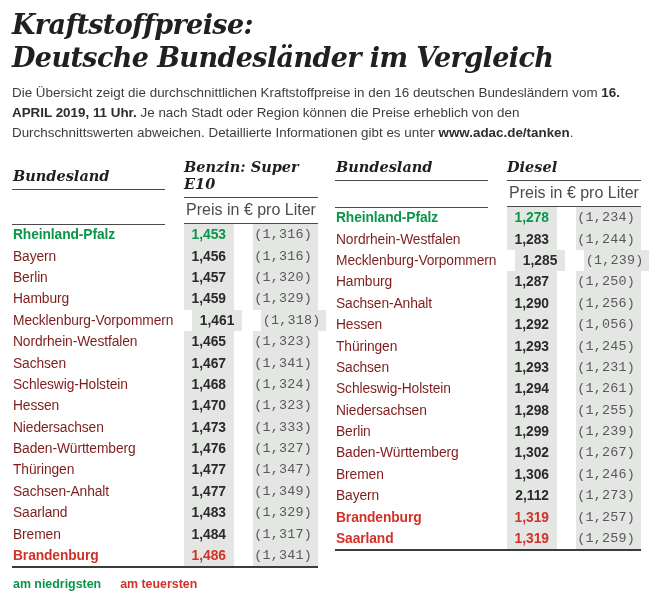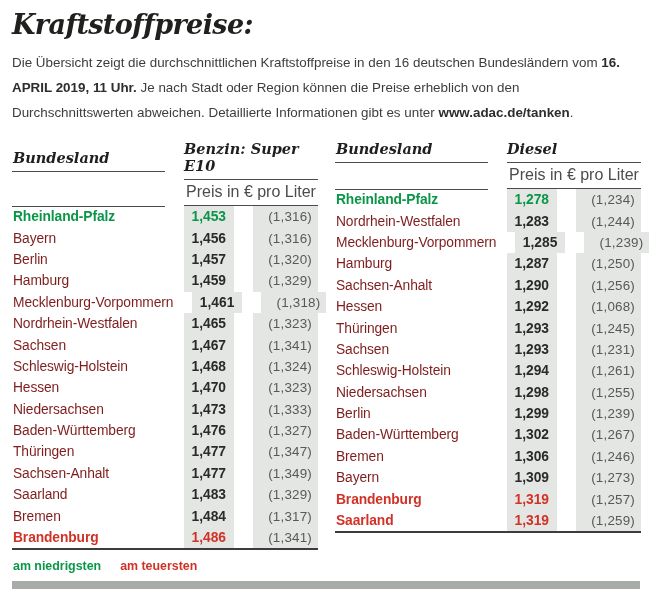--- a/index.html
+++ b/index.html
@@ -7,21 +7,21 @@
     position:relative; width:650px; height:596px; box-sizing:border-box;
     padding:8px 10px 0 12px; background:#fff; overflow:hidden;
     font-family:"Liberation Sans", sans-serif; color:#3f3f3f;
   }
   .title {
     font-family:"DejaVu Serif", serif; font-style:italic; font-weight:bold;
     font-size:27px; line-height:33px; color:#20201e; letter-spacing:-0.6px;
     margin:0 0 9px 0;
   }
   .intro {
-    font-size:13.4px; line-height:25px; color:#3d3d3d;
+    font-size:13.4px; line-height:20px; color:#3d3d3d;
     margin:0 0 13px 0; width:632px;
   }
   .intro b { color:#2d2d2d; }
 
   .tables { display:flex; gap:17px; }
   .ptable { width:306px; flex:0 0 306px; }
 
   .thead1, .thead2, .trow {
     display:grid; grid-template-columns:1fr 50px 65px; column-gap:19px;
     align-items:center;
@@ -40,37 +40,37 @@
   .h-empty { height:100%; }
   .h-unit {
     grid-column:2 / 4; text-align:center; font-size:16px; color:#4c4c4c;
     padding:3px 0 4px 0;
   }
   .rows { border-bottom:2px solid #3c3c3c; }
   .trow { height:21.4px; }
   .tname { font-size:13.8px; color:#7f1d1d; white-space:nowrap; padding-left:1px; letter-spacing:-0.1px; }
   .band { background:#e4e6e4; height:100%; display:flex; align-items:center; justify-content:flex-end; box-sizing:border-box; }
   .tprice { font-weight:bold; font-size:13.8px; color:#2a2a2a; padding-right:8px; }
-  .tprev  { font-size:13.4px; color:#585858; padding-right:6px; letter-spacing:0.2px; }
+  .tprev  { font-size:13.4px; color:#585858; padding-right:6px; letter-spacing:0.2px;font-family:Liberation Mono, monospace; }
   .hl-green .tname, .hl-green .tprice { color:#0a9648; font-weight:bold; }
   .hl-red   .tname, .hl-red   .tprice { color:#d13228; font-weight:bold; }
 
   .legend { display:flex; gap:19px; margin-top:9px; font-size:12.4px; align-items:baseline; padding-left:1px; }
   .legend .lo { color:#0a9648; font-weight:bold; }
   .legend .hi { color:#d13228; font-weight:bold; }
   .legend .note { color:#4a4a4a; }
 
   .graybar { height:8px; background:#a8aca9; margin-top:8px; }
 </style>
 </head>
 <body>
 
 <div class="page">
 
-  <h1 class="title"><span>Kraftstoffpreise:</span><br></h1>
+  <h1 class="title"><span>Kraftstoffpreise:</span><br><span>Deutsche Bundesländer im Vergleich</span></h1>
 
   <p class="intro"><span>Die Übersicht zeigt die durchschnittlichen Kraftstoffpreise in den 16 deutschen Bundesländern vom </span><b>16. APRIL 2019, 11 Uhr.</b><span> Je nach Stadt oder Region können die Preise erheblich von den Durchschnittswerten abweichen. Detaillierte Informationen gibt es unter </span><b>www.adac.de/tanken</b><span>.</span></p>
 
   <div class="tables">
 
     <section class="ptable">
       <div class="thead1">
         <span class="h-state">Bundesland</span>
         <span class="h-fuel">Benzin: Super E10</span>
       </div>
@@ -193,21 +193,21 @@
             <span class="band tprev">(1,250)</span>
           </div>
           <div class="trow">
             <span class="tname">Sachsen-Anhalt</span>
             <span class="band tprice">1,290</span>
             <span class="band tprev">(1,256)</span>
           </div>
           <div class="trow">
             <span class="tname">Hessen</span>
             <span class="band tprice">1,292</span>
-            <span class="band tprev">(1,068)</span>
+            <span class="band tprev">(1,056)</span>
           </div>
           <div class="trow">
             <span class="tname">Thüringen</span>
             <span class="band tprice">1,293</span>
             <span class="band tprev">(1,245)</span>
           </div>
           <div class="trow">
             <span class="tname">Sachsen</span>
             <span class="band tprice">1,293</span>
             <span class="band tprev">(1,231)</span>
@@ -232,21 +232,21 @@
             <span class="band tprice">1,302</span>
             <span class="band tprev">(1,267)</span>
           </div>
           <div class="trow">
             <span class="tname">Bremen</span>
             <span class="band tprice">1,306</span>
             <span class="band tprev">(1,246)</span>
           </div>
           <div class="trow">
             <span class="tname">Bayern</span>
-            <span class="band tprice">1,309</span>
+            <span class="band tprice">2,112</span>
             <span class="band tprev">(1,273)</span>
           </div>
           <div class="trow hl-red">
             <span class="tname">Brandenburg</span>
             <span class="band tprice">1,319</span>
             <span class="band tprev">(1,257)</span>
           </div>
           <div class="trow hl-red">
             <span class="tname">Saarland</span>
             <span class="band tprice">1,319</span>

